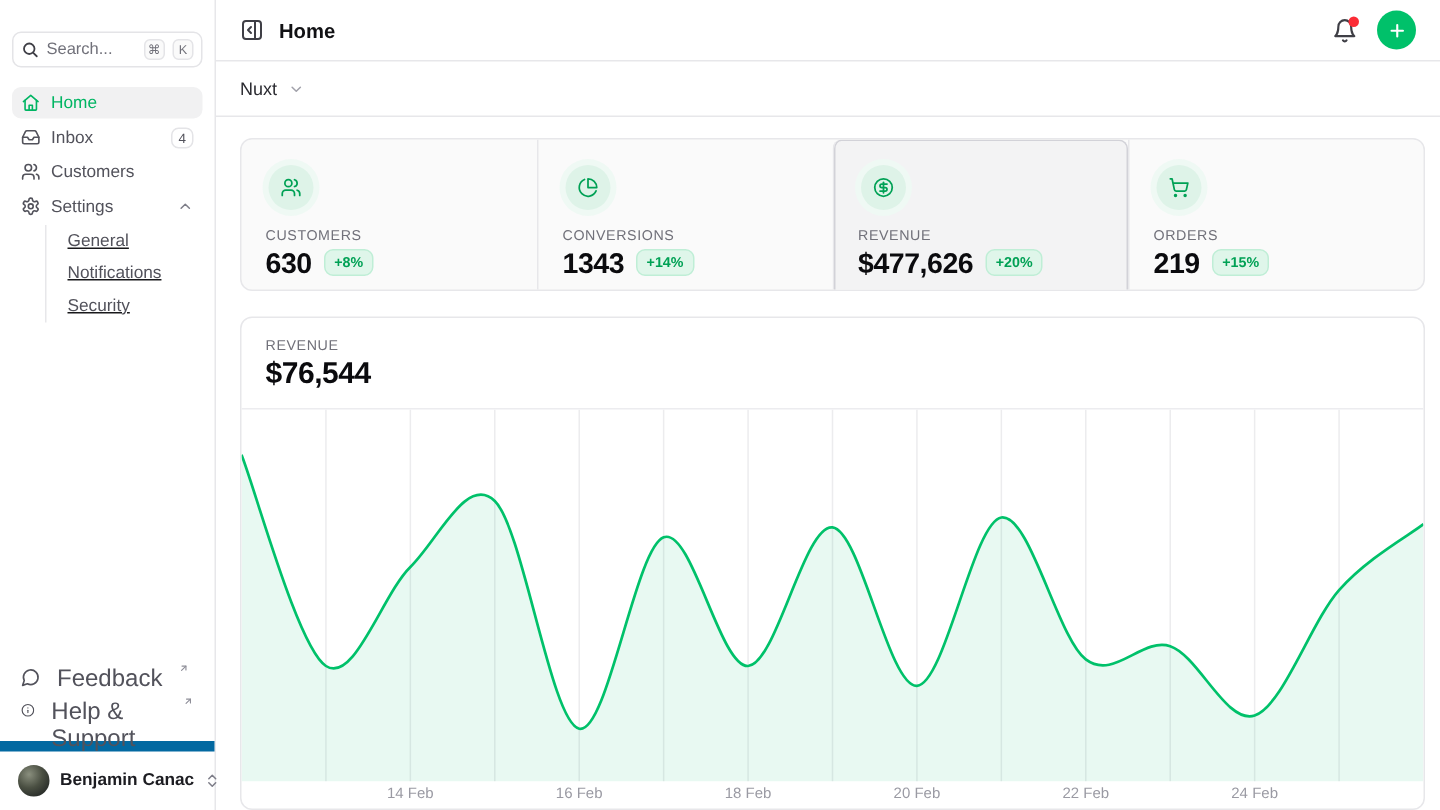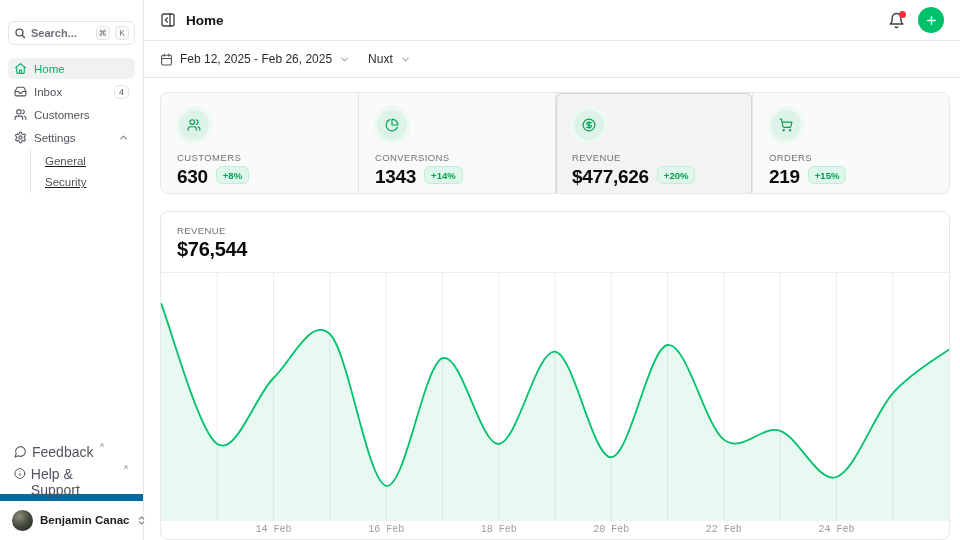--- a/index.html
+++ b/index.html
@@ -10,38 +10,38 @@
   
   .sidebar { width:144px; min-width:144px; border-right:1px solid #e7e7ea;
     display:flex; flex-direction:column; padding:8px 8px 0 8px; background:#fff; }
   .ws-row { display:flex; align-items:center; gap:7px; padding:2px 3px; height:27px; border-radius:6px; cursor:pointer; }
   .ws-logo { width:21px; height:21px; border-radius:50%; background:#0d110f; display:flex; align-items:center; justify-content:center; flex:none; }
   .ws-name { font-size:12.5px; font-weight:700; color:#111114; flex:1; }
   .muted-ic { color:#7d7d88; display:flex; }
   .search-box { margin-top:13px; height:24px; border:1px solid #e4e4e7; border-radius:6px;
     display:flex; align-items:center; gap:5px; padding:0 5px; background:#fff; }
   .search-box svg { color:#3f3f46; flex:none; }
-  .search-box input { border:0; outline:0; width:100%; min-width:0; font-size:11px; color:#52525b; background:transparent;font-weight:bold; }
+  .search-box input { border:0; outline:0; width:100%; min-width:0; font-size:11px; color:#52525b; background:transparent; }
   .search-box input::placeholder { color:#71717a; }
   .kbd { font-size:8.5px; color:#71717a; border:1px solid #e4e4e7; background:#fafafa;
     border-radius:4px; height:14px; min-width:14px; padding:0 2px; display:flex; align-items:center; justify-content:center; flex:none; }
   .nav { margin-top:13px; }
   .nav-item { display:flex; align-items:center; gap:7px; height:21px; margin-bottom:2px;
     padding:0 6px; border-radius:6px; font-size:11.5px; color:#52525b; cursor:pointer; }
   .nav-item svg { flex:none; }
   .nav-item.active { background:#f1f1f2; color:#00b563; font-weight:500; }
   .nav-item .spacer { flex:1; }
   .mini-badge { font-size:9px; color:#52525b; border:1px solid #e4e4e7; border-radius:5px;
     height:14px; min-width:15px; padding:0 3px; display:flex; align-items:center; justify-content:center; background:#fff; }
   .sub-list { margin:1px 0 2px 22px; border-left:1px solid #e7e7ea;text-decoration:underline; }
   .sub-item { height:21.5px; padding-left:14px; font-size:11.5px; color:#52525b;
     display:flex; align-items:center; cursor:pointer; border-radius:0 6px 6px 0; }
   .sb-bottom { margin-top:auto; }
-  .link-item { display:flex; align-items:flex-start; gap:5px; height:22px; padding:3px 6px 0;
-    font-size:14px; color:#52525b; cursor:pointer; border-radius:6px; }
+  .link-item { display:flex; align-items:flex-start; gap:11px; height:22px; padding:3px 6px 0;
+    font-size:16px; color:#52525b; cursor:pointer; border-radius:6px; }
   .ext-arrow { margin-top:-2px; color:#8e8e98; display:flex; }
   .user-sec { border-top:7px solid #0369a1; margin:9px -8px 0; padding:6px 8px 7px; }
   .user-row { display:flex; align-items:center; gap:7px; padding:2px 4px; height:26px; border-radius:6px; cursor:pointer; }
   .avatar { width:21px; height:21px; border-radius:50%; flex:none;
     background:radial-gradient(circle at 35% 30%, #8a8f7e 0%, #4a4f42 45%, #15181a 100%); }
   .user-name { font-size:11.5px; font-weight:600; color:#1c1c21; flex:1; white-space:nowrap; }
 
   
   .main { flex:1; display:flex; flex-direction:column; min-width:0; }
   .topbar { height:41px; border-bottom:1px solid #e7e7ea; display:flex; align-items:center; padding:0 16px; }
@@ -71,21 +71,21 @@
   .stat-value { font-size:19px; font-weight:700; letter-spacing:-.3px; color:#0b0b0e; }
   .delta-badge { font-size:9.5px; font-weight:600; padding:2.5px 6px; border-radius:6px; }
 
   
   .chart-card { margin-top:17px; border:1px solid #e7e7ea; border-radius:8px; background:#fff; height:329px; overflow:hidden; }
   .chart-head { padding:13px 16px 11px; border-bottom:1px solid #ececef; }
   .chart-label { font-size:9.5px; letter-spacing:.4px; color:#71717a; font-weight:500; }
   .chart-value { margin-top:2px; font-size:20px; font-weight:700; letter-spacing:-.3px; color:#0b0b0e; }
   .plot { position:relative; height:248px; }
   .plot svg { position:absolute; inset:0; width:100%; height:100%; display:block; }
-  .ticks { position:relative; height:20px;font-family:Liberation Mono, monospace; }
+  .ticks { position:relative; height:20px; }
   .tick { position:absolute; top:3px; transform:translateX(-50%); font-size:10px; color:#9a9aa3; white-space:nowrap; }
 </style>
 </head>
 <body>
 
 <div class="app">
 
   <aside class="sidebar">
 
     <div class="search-box">
@@ -136,20 +136,23 @@
           <svg width="11" height="11" viewBox="0 0 24 24" fill="none" stroke="currentColor" stroke-width="2.2" stroke-linecap="round" stroke-linejoin="round">
               <path d="m6 15 6-6 6 6"></path>
             </svg>
         </span>
       </div>
       <div class="sub-list">
         <div class="sub-item">
             <span>General</span>
           </div>
         <div class="sub-item">
+            <span>Notifications</span>
+          </div>
+        <div class="sub-item">
             <span>Security</span>
           </div>
       </div>
     </nav>
 
     <div class="sb-bottom">
       <div class="link-item">
         <svg width="13" height="13" viewBox="0 0 24 24" fill="none" stroke="currentColor" stroke-width="2" stroke-linecap="round" stroke-linejoin="round" style="margin-top:1px">
             <path d="M7.9 20A9 9 0 1 0 4 16.1L2 22Z"></path>
           </svg>
@@ -214,34 +217,20 @@
         <button class="plus-btn" style="background: rgb(0, 193, 106);">
           <svg width="13" height="13" viewBox="0 0 24 24" fill="none" stroke="currentColor" stroke-width="2.6" stroke-linecap="round">
               <path d="M12 5v14"></path>
               <path d="M5 12h14"></path>
             </svg>
         </button>
       </div>
     </div>
 
     <div class="toolbar">
-      <button class="tb-btn">
-        <svg width="13" height="13" viewBox="0 0 24 24" fill="none" stroke="currentColor" stroke-width="2" stroke-linecap="round" stroke-linejoin="round" style="color:#52525b">
-            <rect x="3" y="4" width="18" height="18" rx="2"></rect>
-            <path d="M16 2v4"></path>
-            <path d="M8 2v4"></path>
-            <path d="M3 10h18"></path>
-          </svg>
-        <span>Feb 12, 2025 - Feb 26, 2025</span>
-        <span class="chev">
-          <svg width="11" height="11" viewBox="0 0 24 24" fill="none" stroke="currentColor" stroke-width="2.2" stroke-linecap="round" stroke-linejoin="round">
-              <path d="m6 9 6 6 6-6"></path>
-            </svg>
-        </span>
-      </button>
       <button class="tb-btn">
         <span>Nuxt</span>
         <span class="chev">
           <svg width="11" height="11" viewBox="0 0 24 24" fill="none" stroke="currentColor" stroke-width="2.2" stroke-linecap="round" stroke-linejoin="round">
               <path d="m6 9 6 6 6-6"></path>
             </svg>
         </span>
       </button>
     </div>
 

